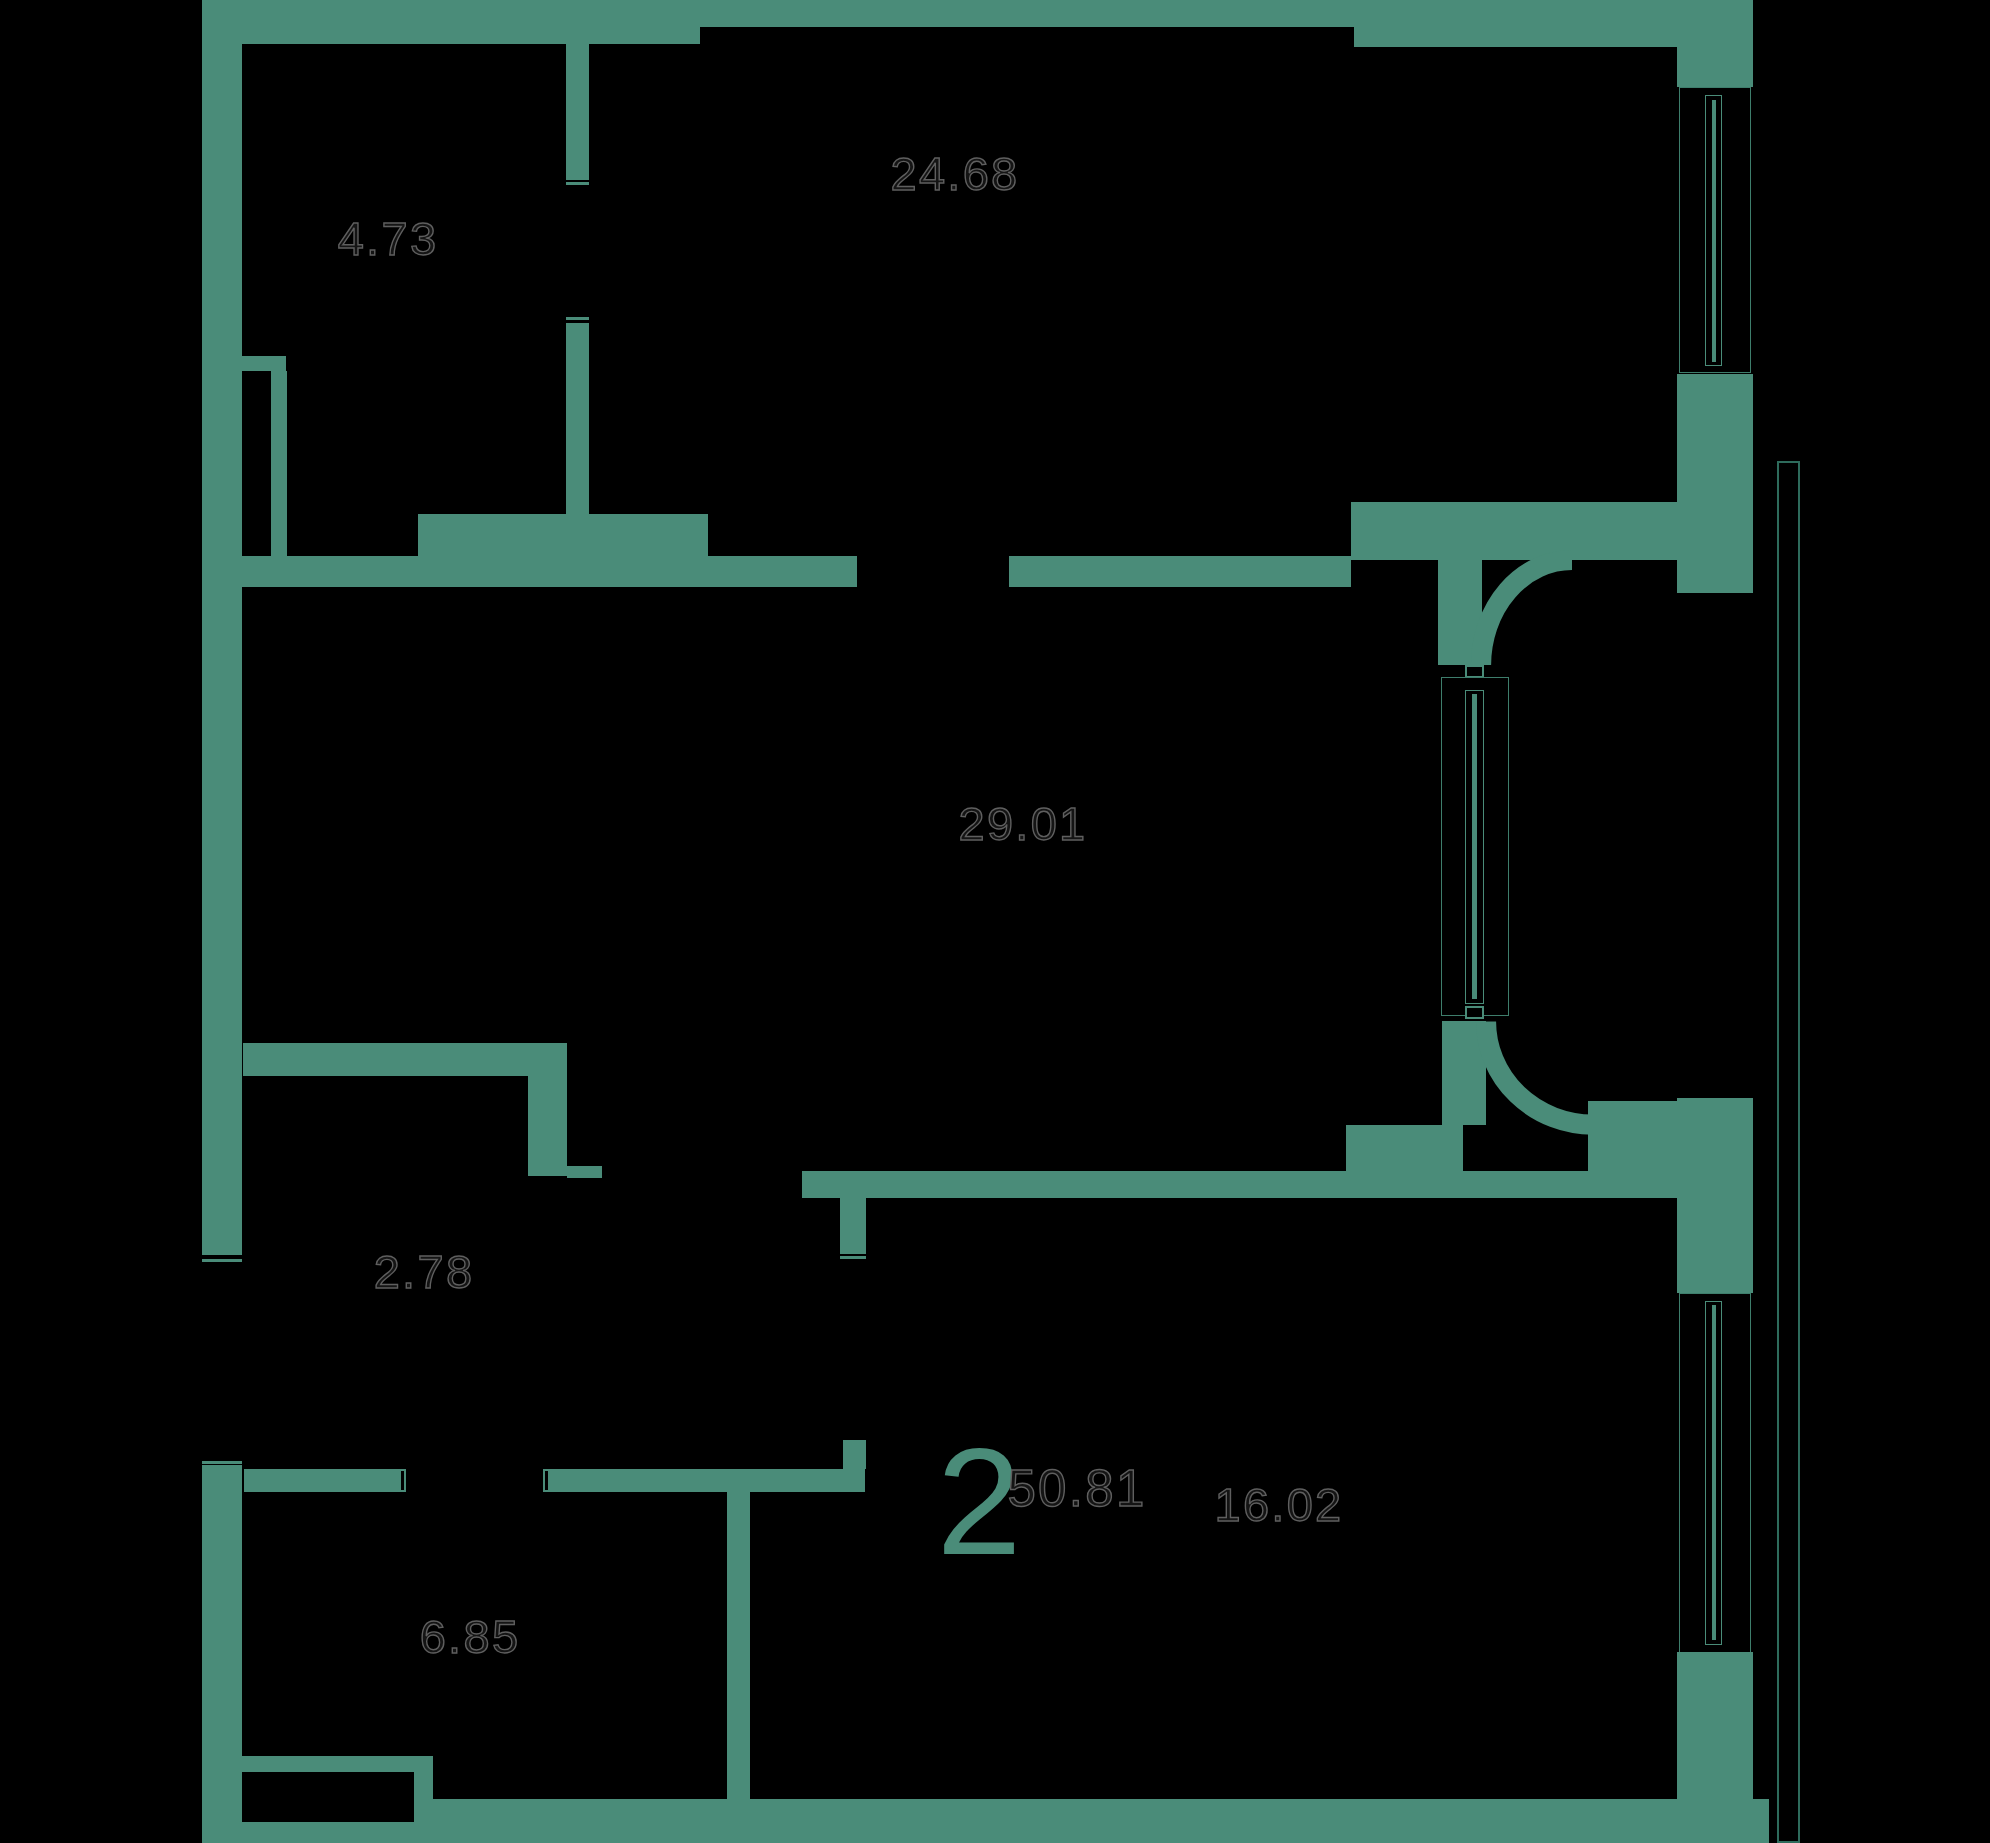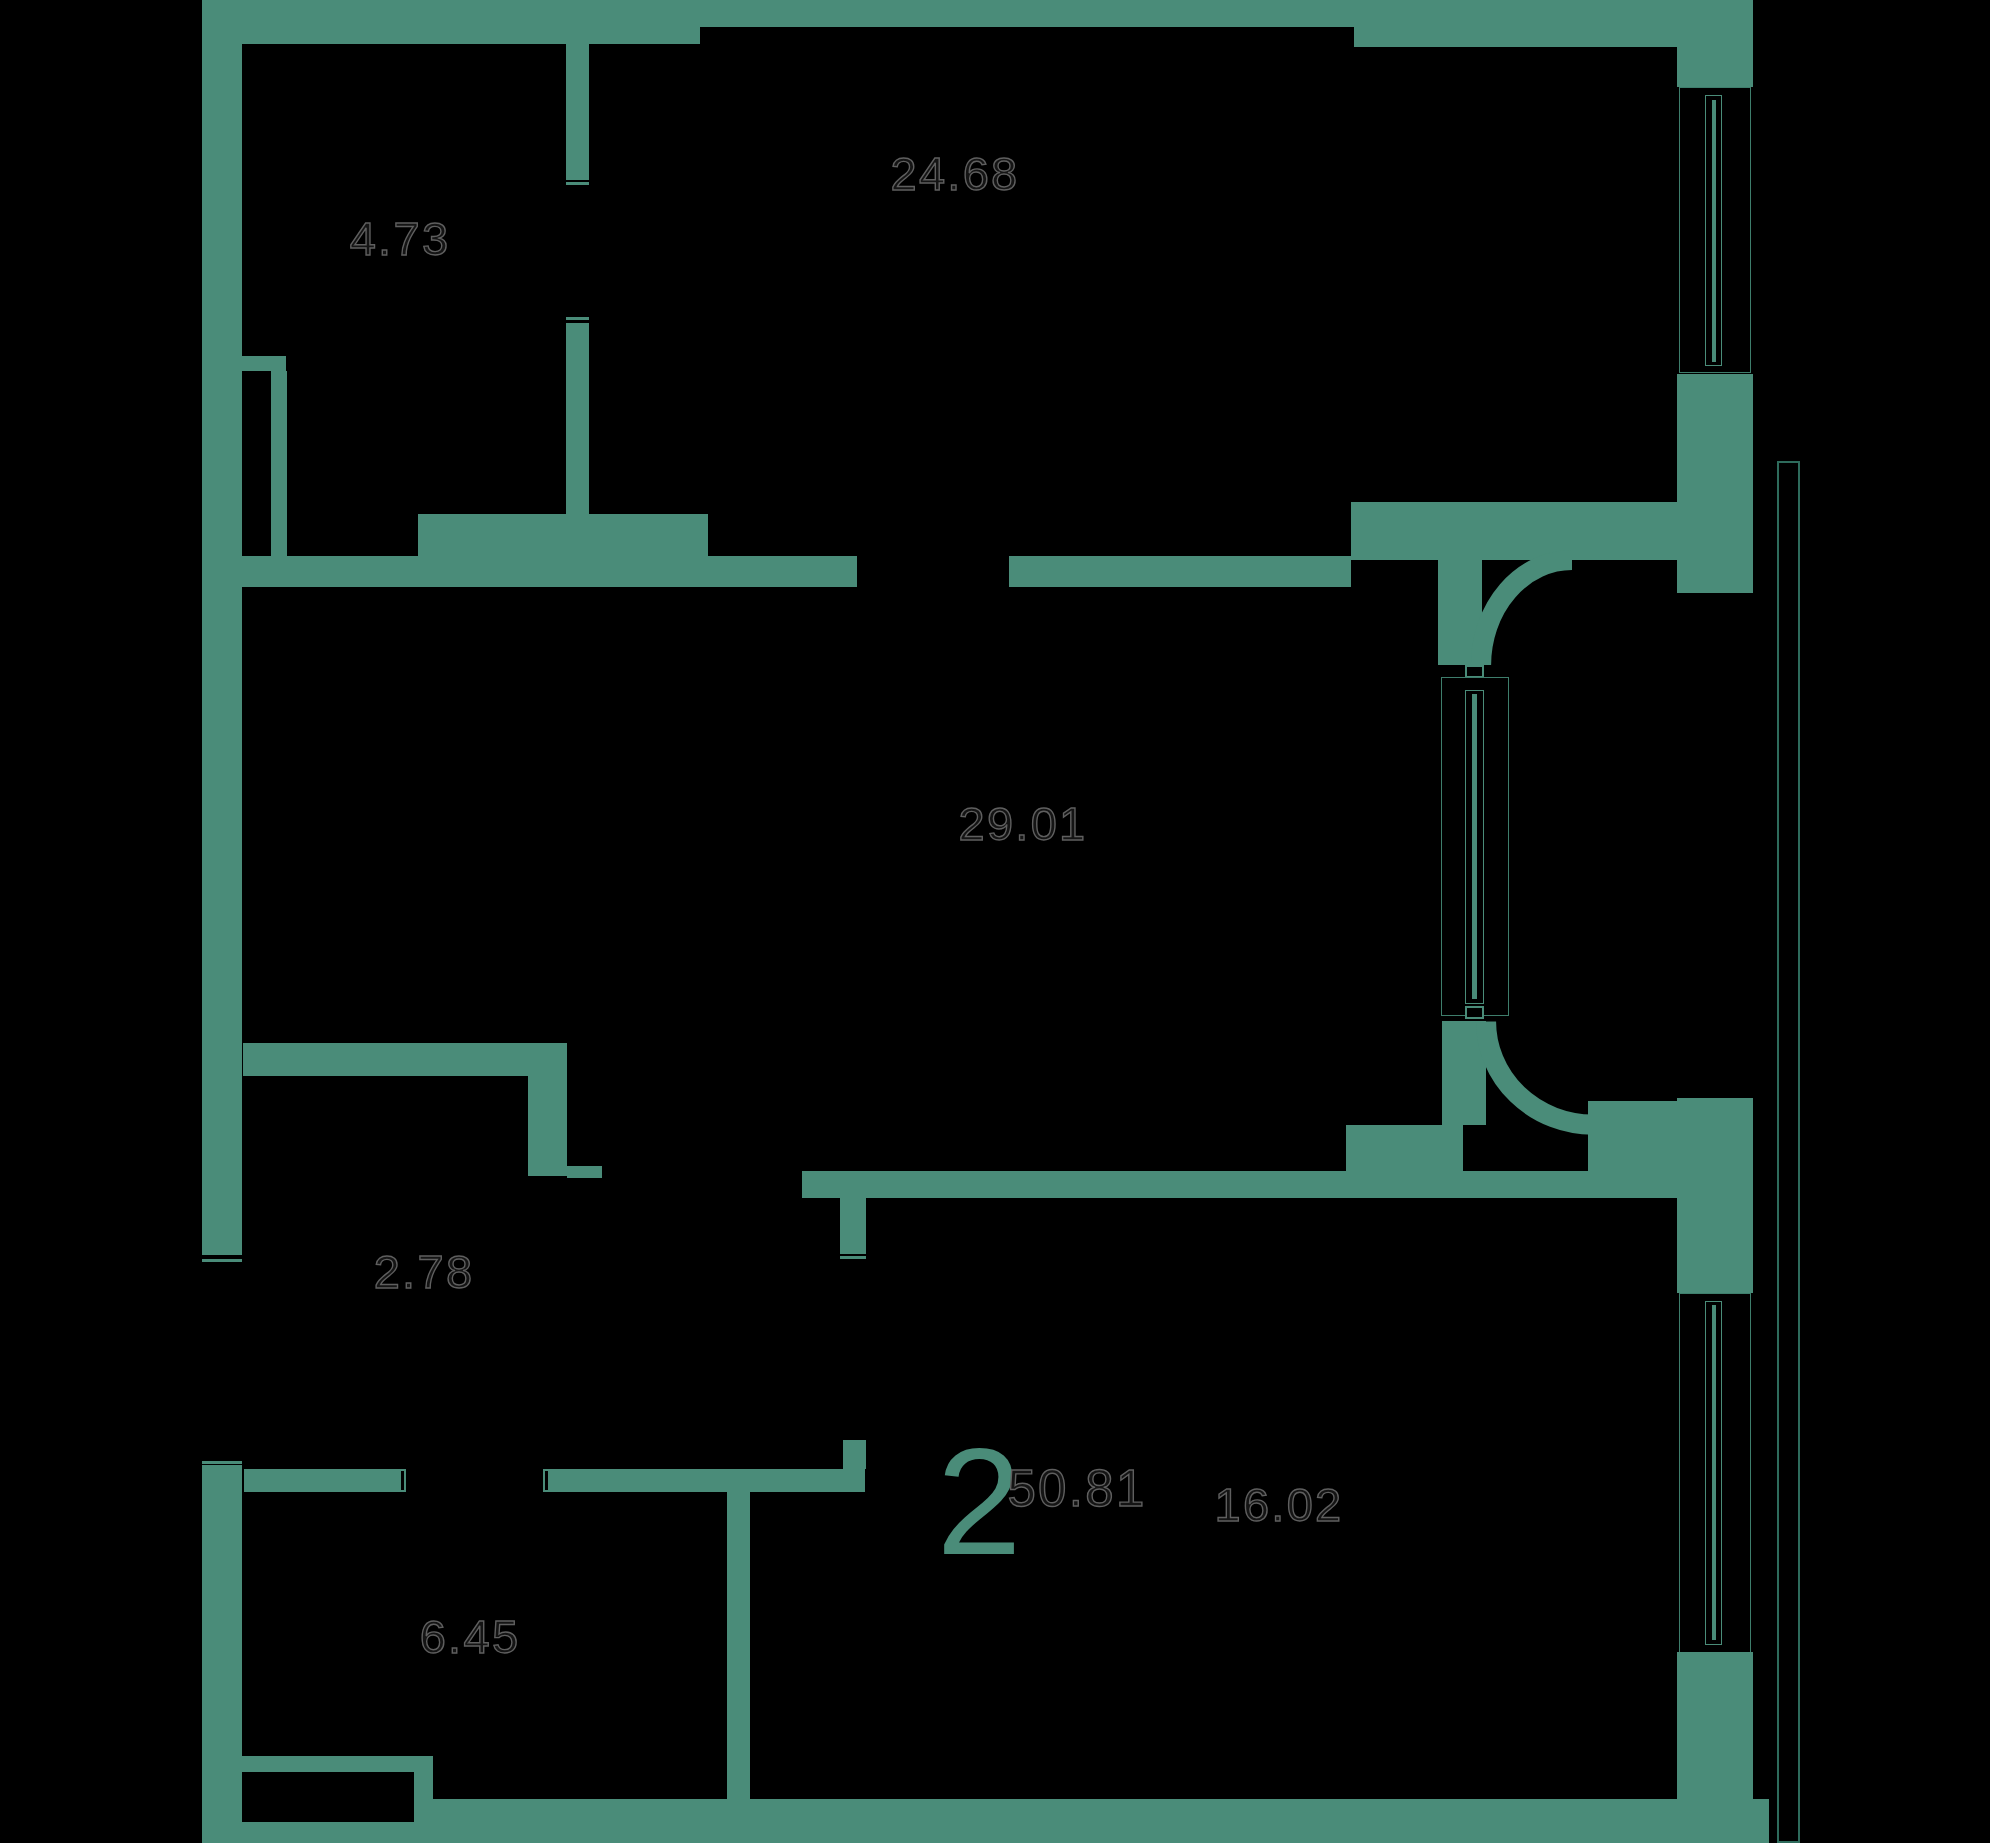--- a/index.html
+++ b/index.html
@@ -100,24 +100,24 @@
   <div class="w" style="left:843px;top:1440px;width:22.6px;height:29px"></div>
 
   <div class="w" style="left:244px;top:1469px;width:155px;height:23px"></div>
   <div class="bracket" style="left:399px;top:1469px;width:7px;height:23px"></div>
   <div class="bracket" style="left:543px;top:1469px;width:7px;height:23px"></div>
   <div class="w" style="left:550px;top:1469px;width:315px;height:23px"></div>
   <div class="w" style="left:727px;top:1492px;width:22.6px;height:307px"></div>
 
   <div class="rail" style="left:1777px;top:461px;width:23px;height:1382px"></div>
 
-  <div class="area-label" style="left:400px;top:238px">4.73</div>
+  <div class="area-label" style="left:388px;top:238px">4.73</div>
   <div class="area-label" style="left:955px;top:173px">24.68</div>
   <div class="area-label" style="left:1023px;top:823px">29.01</div>
   <div class="area-label" style="left:424px;top:1271px">2.78</div>
-  <div class="area-label" style="left:470px;top:1636px">6.45</div>
+  <div class="area-label" style="left:470px;top:1636px">6.85</div>
   <div class="area-label" style="left:1279px;top:1504px">16.02</div>
 
   <div class="apt-num" style="left:979px;top:1501px">2</div>
   <div class="area-label total-label" style="left:1077px;top:1488px">50.81</div>
 
 </div>
 
 
 </body></html>

